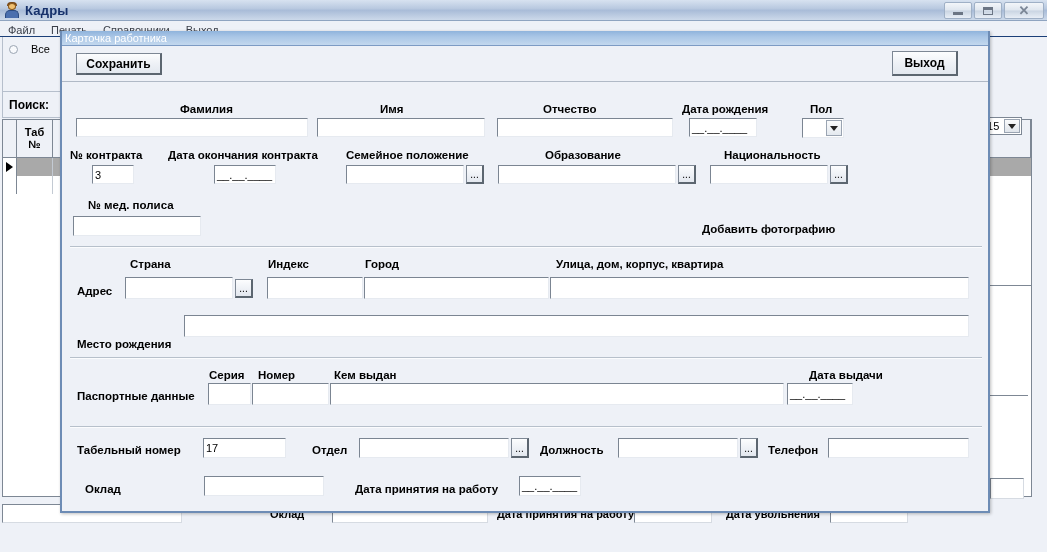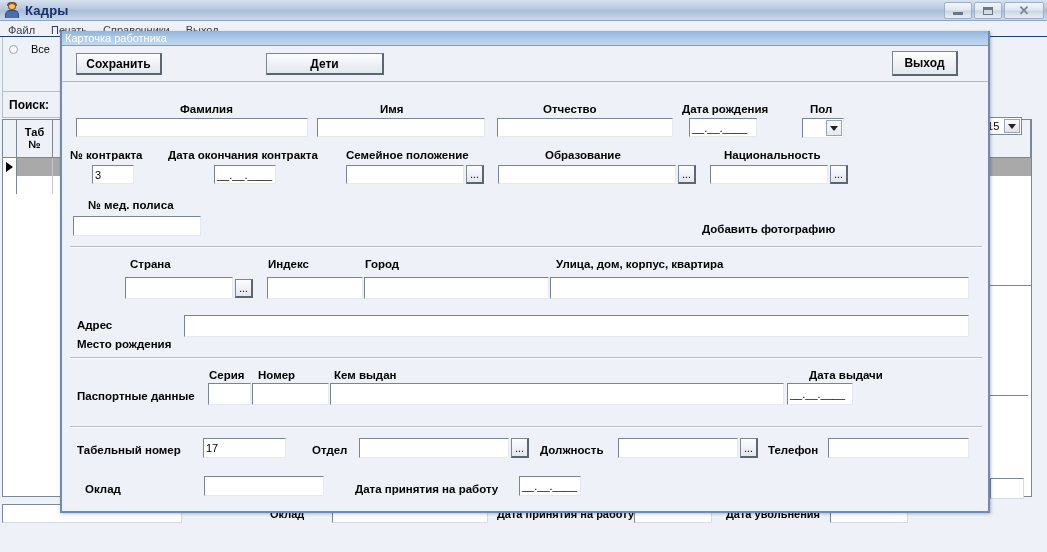--- a/index.html
+++ b/index.html
@@ -374,21 +374,20 @@
 
   </div>
 
   <div class="modal">
     <div class="modal-title">Карточка работника</div>
 
     <div class="modal-body">
 
       <div class="mtoolbar">
         <div class="btn btn-save">Сохранить</div>
-        <div class="btn btn-kids">Дети</div>
         <div class="btn btn-exit">Выход</div>
       </div>
 
       <div class="lbl" style="left:118px; top:57px;">Фамилия</div>
       <div class="lbl" style="left:318px; top:57px;">Имя</div>
       <div class="lbl" style="left:481px; top:57px;">Отчество</div>
       <div class="lbl" style="left:620px; top:57px;">Дата рождения</div>
       <div class="lbl" style="left:748px; top:57px;">Пол</div>
 
       <div class="inp" style="left:14px;  top:72px; width:232px; height:19px;"></div>
@@ -425,21 +424,21 @@
 
       <div class="lbl" style="left:640px; top:177px;">Добавить фотографию</div>
 
       <div class="sep" style="top:200px;"></div>
 
       <div class="lbl" style="left:68px;  top:212px;">Страна</div>
       <div class="lbl" style="left:206px; top:212px;">Индекс</div>
       <div class="lbl" style="left:303px; top:212px;">Город</div>
       <div class="lbl" style="left:494px; top:212px;">Улица, дом, корпус, квартира</div>
 
-      <div class="lbl" style="left:15px;  top:239px;margin-top:34px;">Адрес</div>
+      <div class="lbl" style="left:15px;  top:239px;">Адрес</div>
 
       <div class="inp" style="left:63px;  top:231px; width:108px; height:22px;"></div>
       <div class="ell" style="left:173px; top:233px; height:19px;">...</div>
 
       <div class="inp" style="left:205px; top:231px; width:96px;  height:22px;"></div>
       <div class="inp" style="left:302px; top:231px; width:185px; height:22px;"></div>
       <div class="inp" style="left:488px; top:231px; width:419px; height:22px;"></div>
 
       <div class="lbl" style="left:15px; top:276px;margin-top:16px;">Место рождения</div>
       <div class="inp" style="left:122px; top:269px; width:785px; height:22px;"></div>

